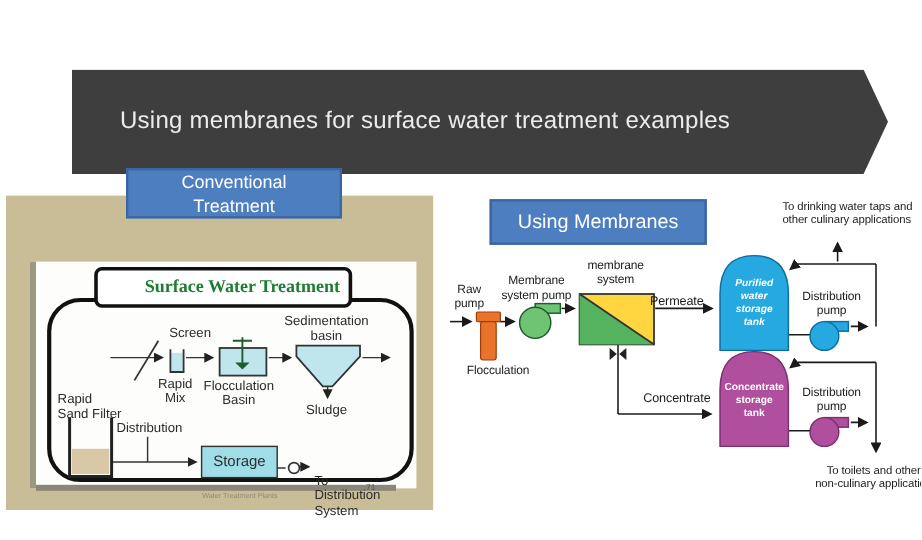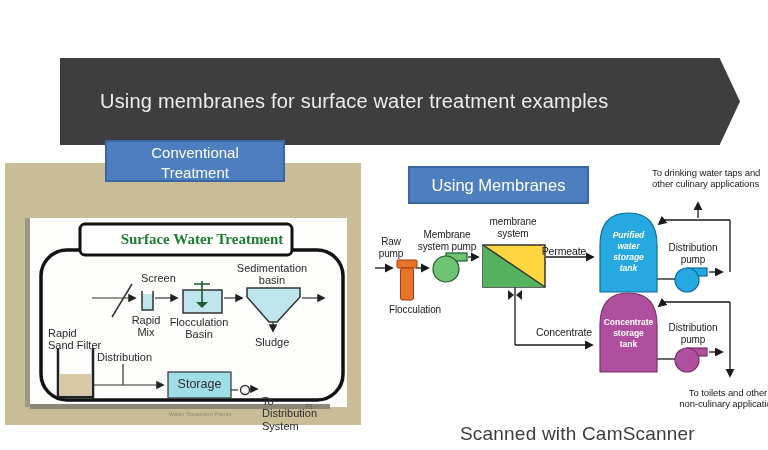--- a/index.html
+++ b/index.html
@@ -178,15 +178,14 @@
 tank</div>
   <div class="lbl rd" style="left:664px;top:242px;width:58px;text-align:center;">Distribution
 pump</div>
   <div class="lbl rd" style="left:664px;top:322px;width:58px;text-align:center;">Distribution
 pump</div>
   <div class="lbl rd" style="left:652px;top:168px;width:120px;font-size:9.5px;">To drinking water taps and
 other culinary applications</div>
   <div class="lbl rd" style="left:676px;top:388px;width:104px;font-size:9.5px;text-align:center;">To toilets and other
 non-culinary application</div>
 
-  <div id="camscan" class="abs">Scanned with CamScanner</div>
 
 </div>
 
 </body></html>

